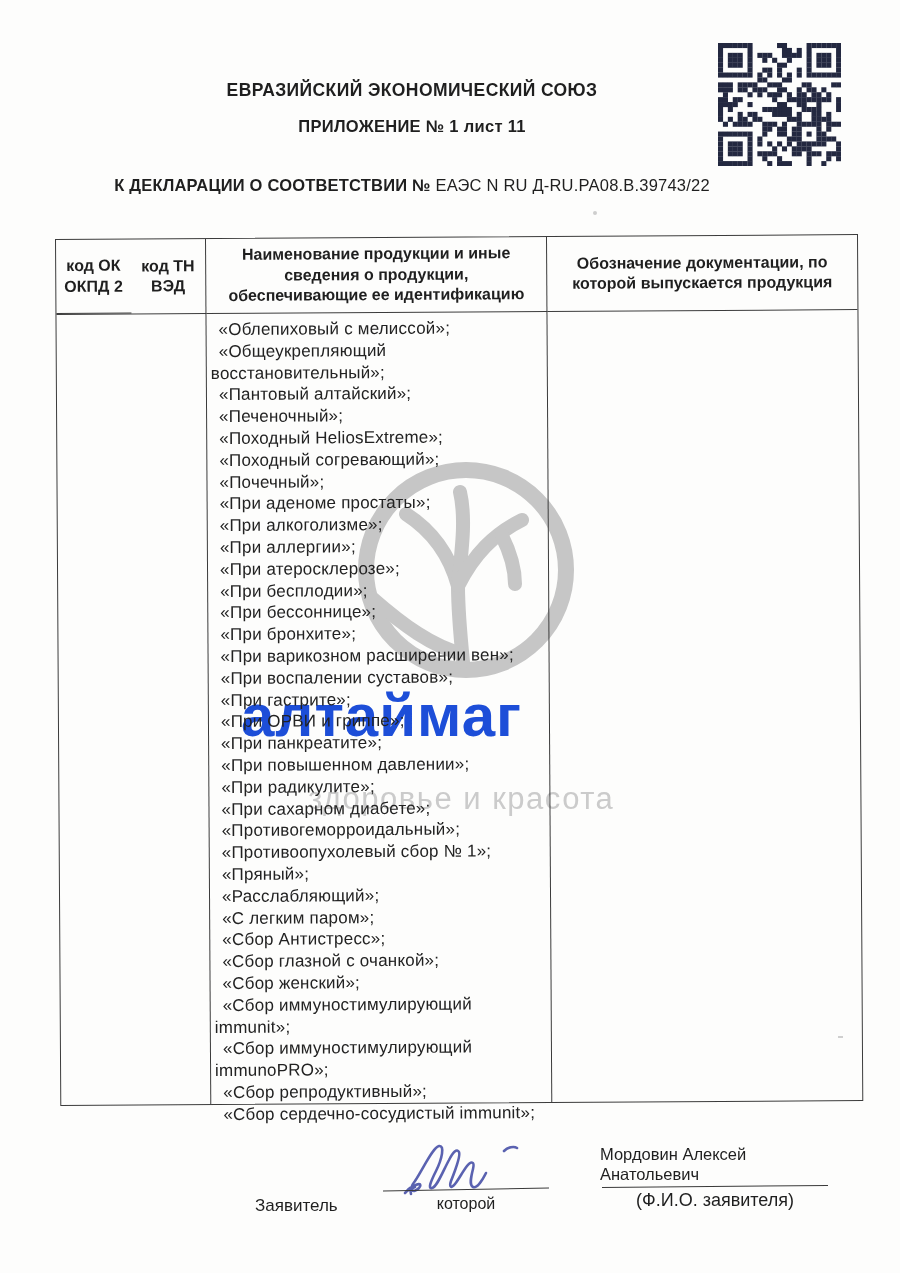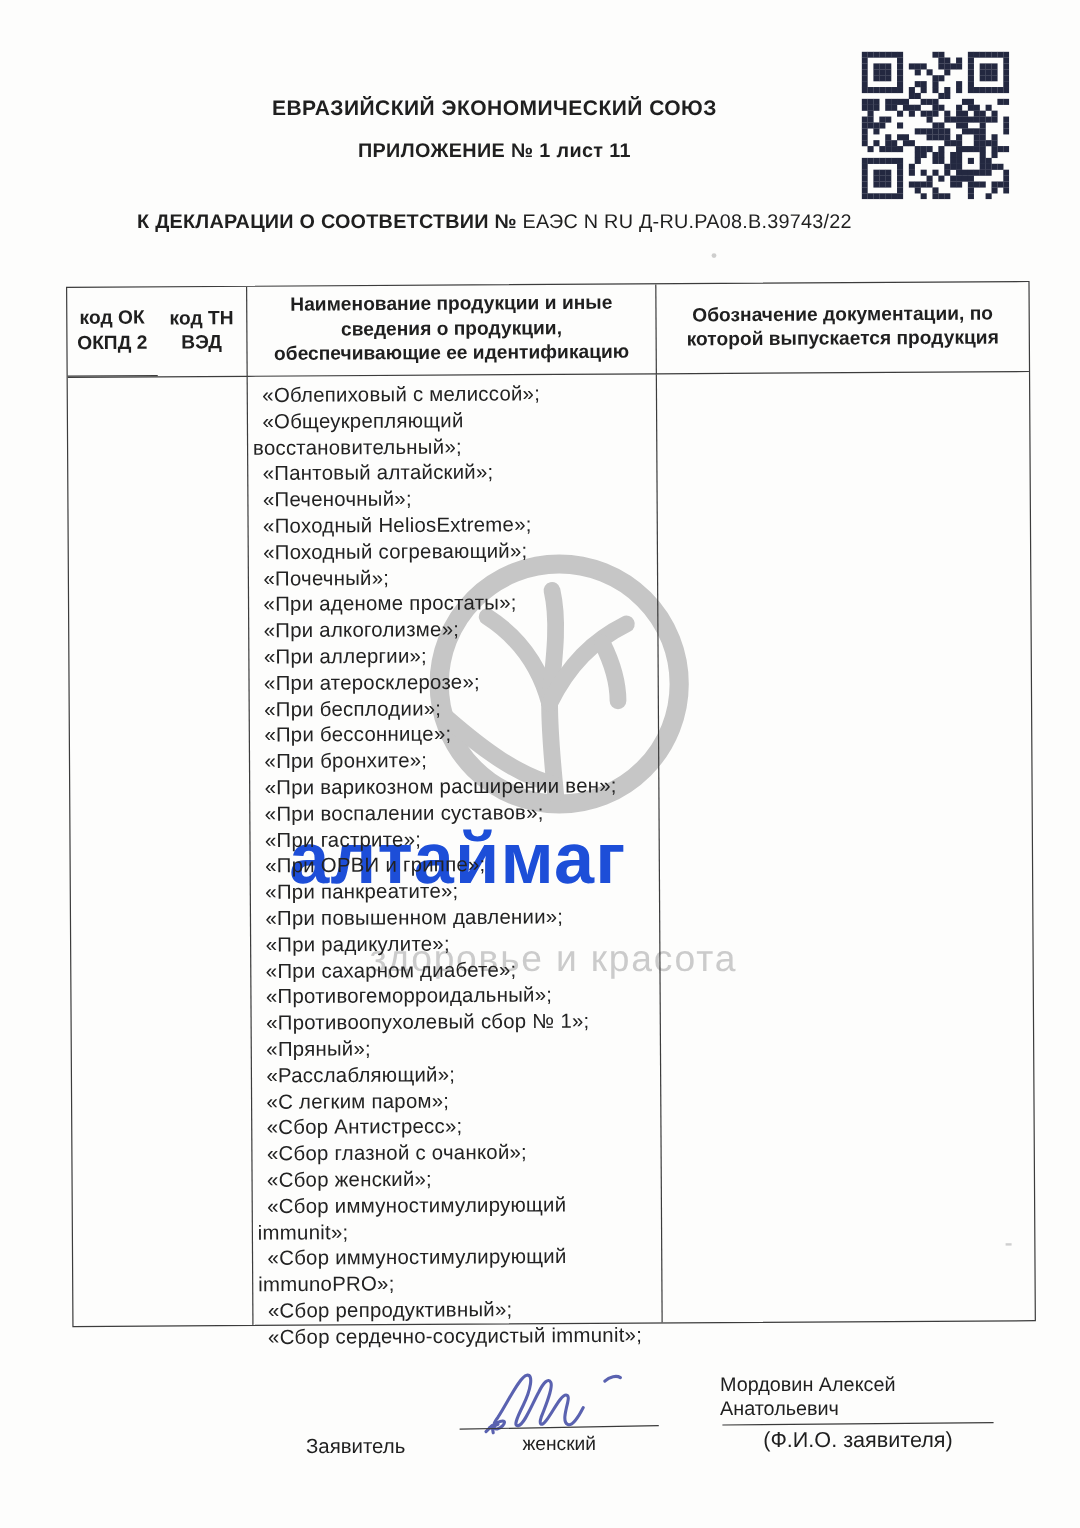--- a/index.html
+++ b/index.html
@@ -461,21 +461,21 @@
 
   <svg class="sig-image" width="130" height="62" viewBox="0 0 130 62">
     <g fill="none" stroke="#4d55aa" stroke-width="2.6" stroke-linecap="round" stroke-linejoin="round" opacity="0.92">
       <path d="M10,52 C20,44 25,45 21,50 C15,56 10,52 17,43 C25,31 35,9 41,8 C47,7 44,21 38,33 C32,45 30,51 34,50 C39,49 45,33 51,22 C55,14 59,10 61,14 C63,18 57,33 53,43 C51,49 53,51 57,46 C61,41 65,33 69,28 C73,23 77,23 75,31 C73,39 71,47 75,49 C79,51 85,41 88,35"></path>
       <path d="M10,52 l7,-3"></path>
       <path d="M7,55 l5,-5 l1,6"></path>
       <path d="M106,13 C110,9 116,8 119,10"></path>
     </g>
   </svg>
   <div class="sig-line"></div>
-  <div class="sig-caption">женский</div>
+  <div class="sig-caption">которой</div>
 
   <div class="fio-name">
     <div>Мордовин Алексей</div>
     <div>Анатольевич</div>
   </div>
   <div class="fio-line"></div>
   <div class="fio-caption">(Ф.И.О. заявителя)</div>
 
   <div class="speck1"></div>
   <div class="speck2"></div>

